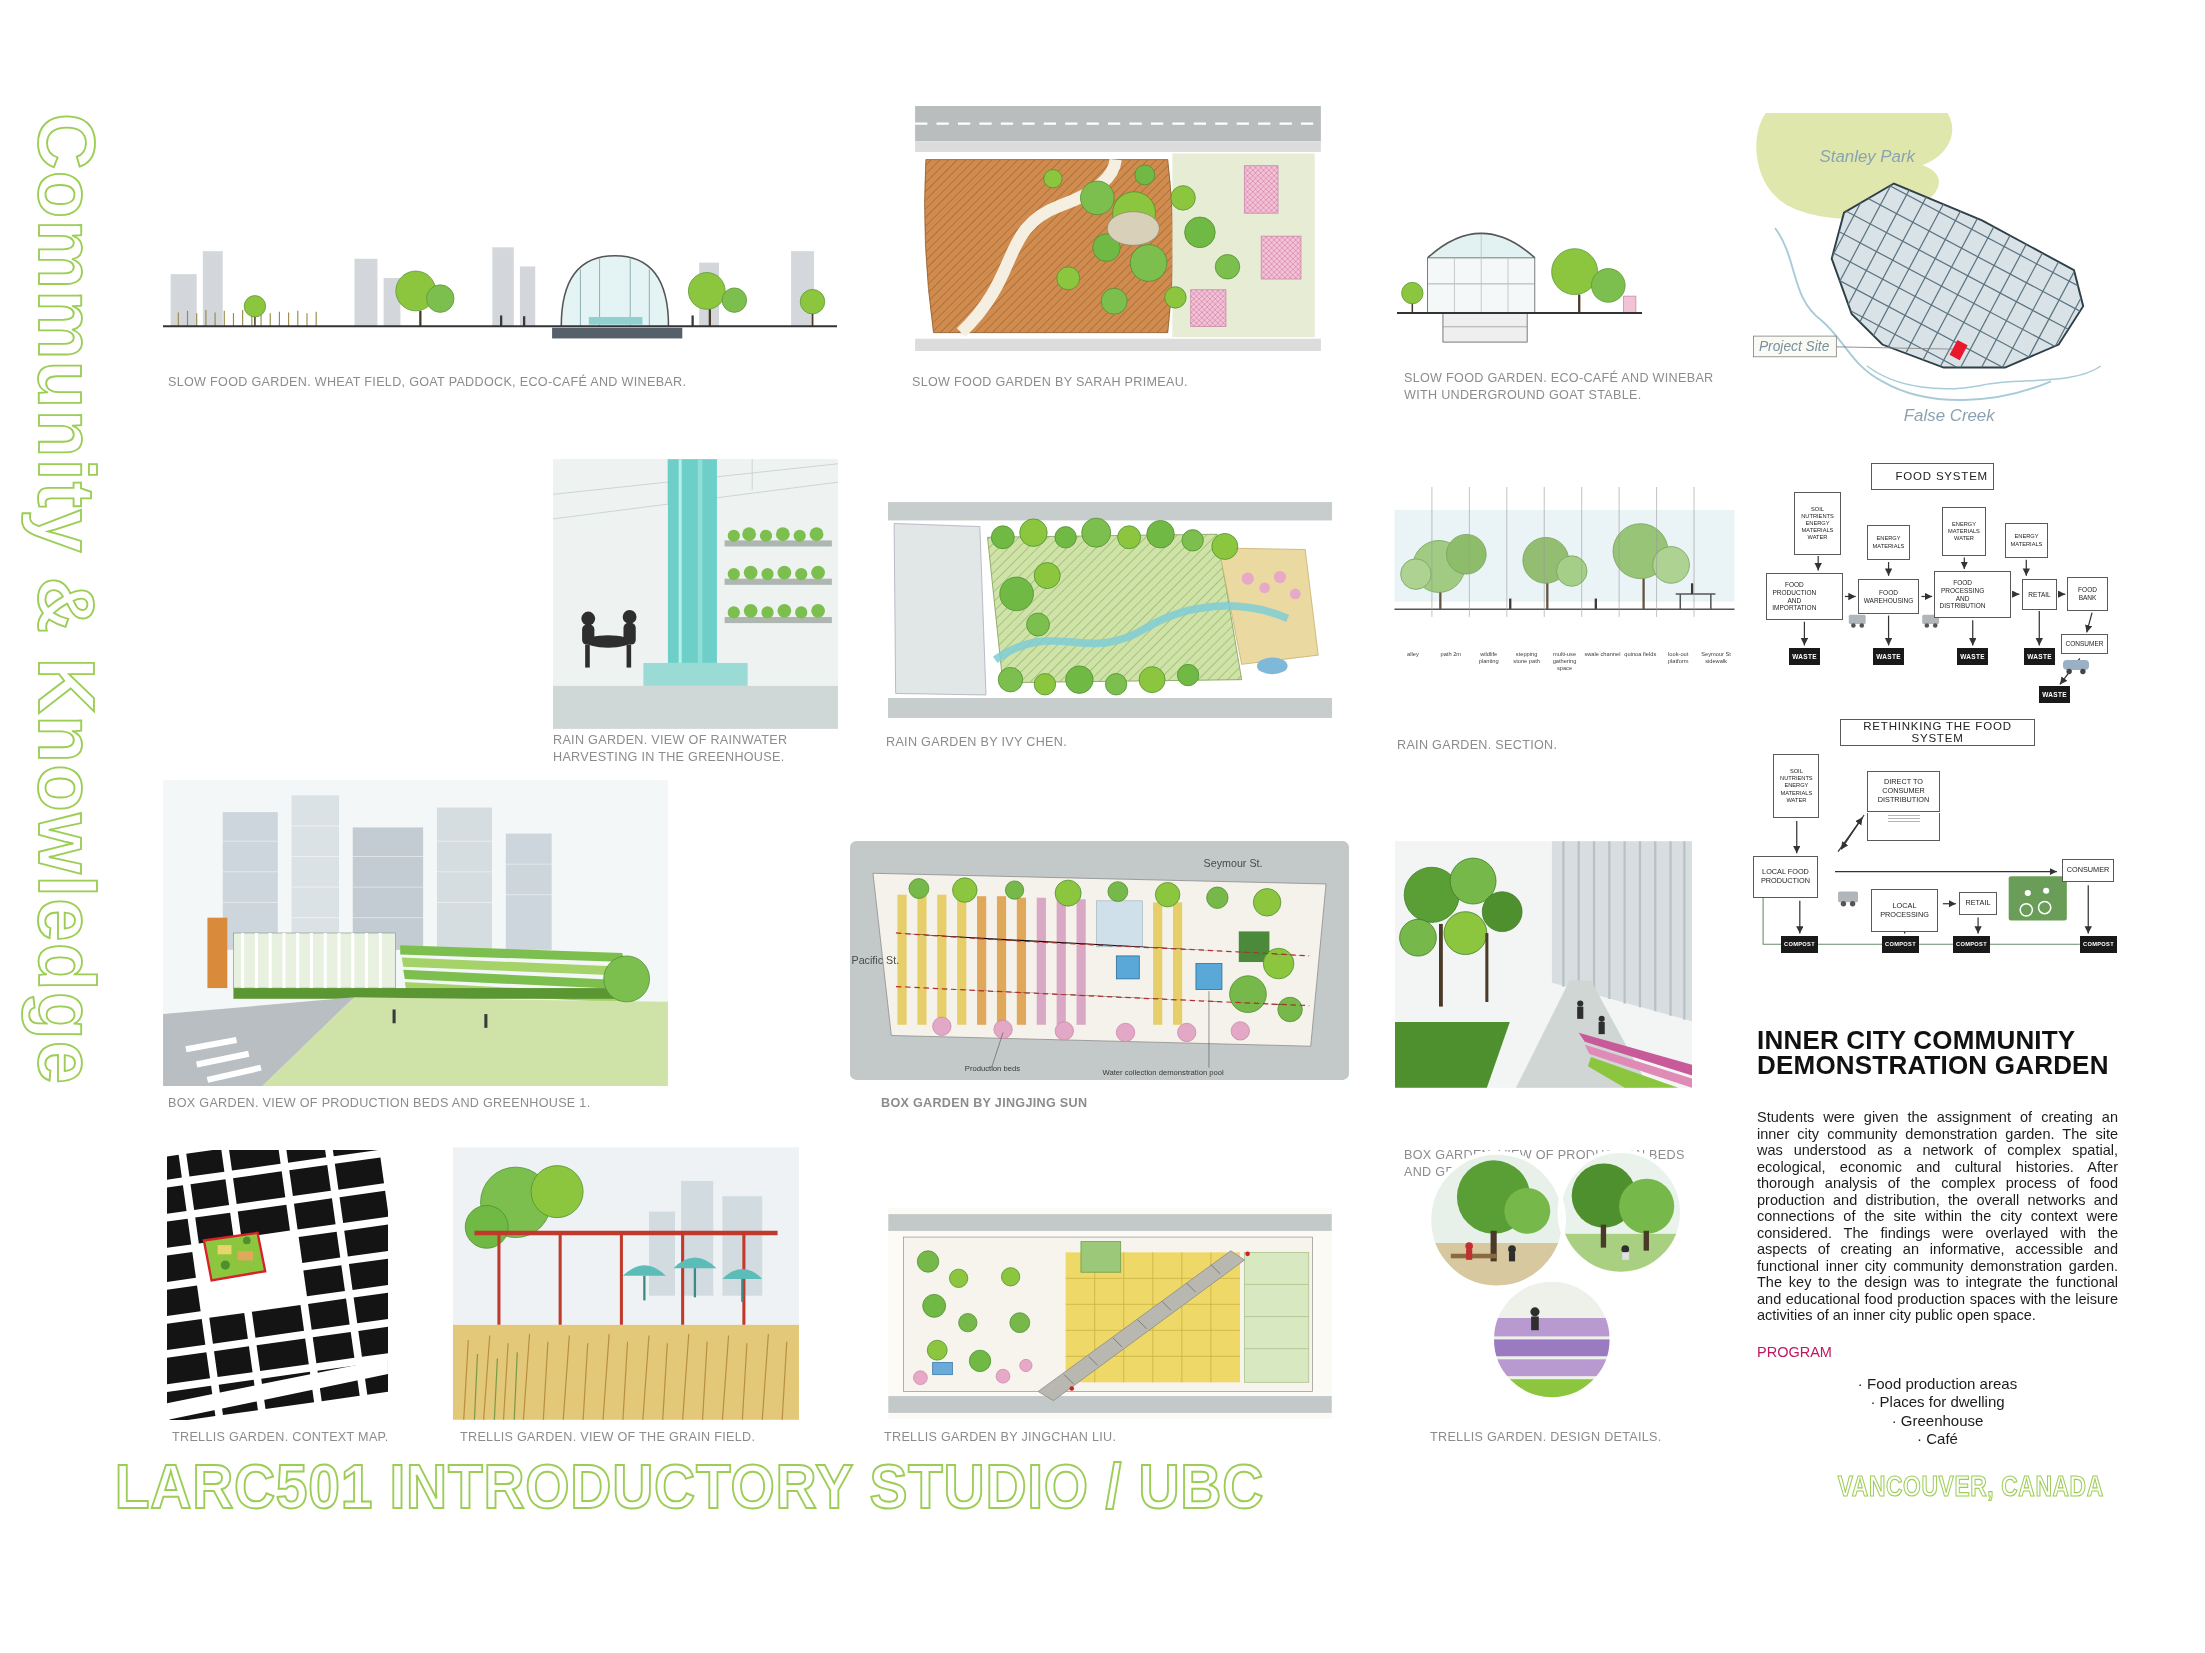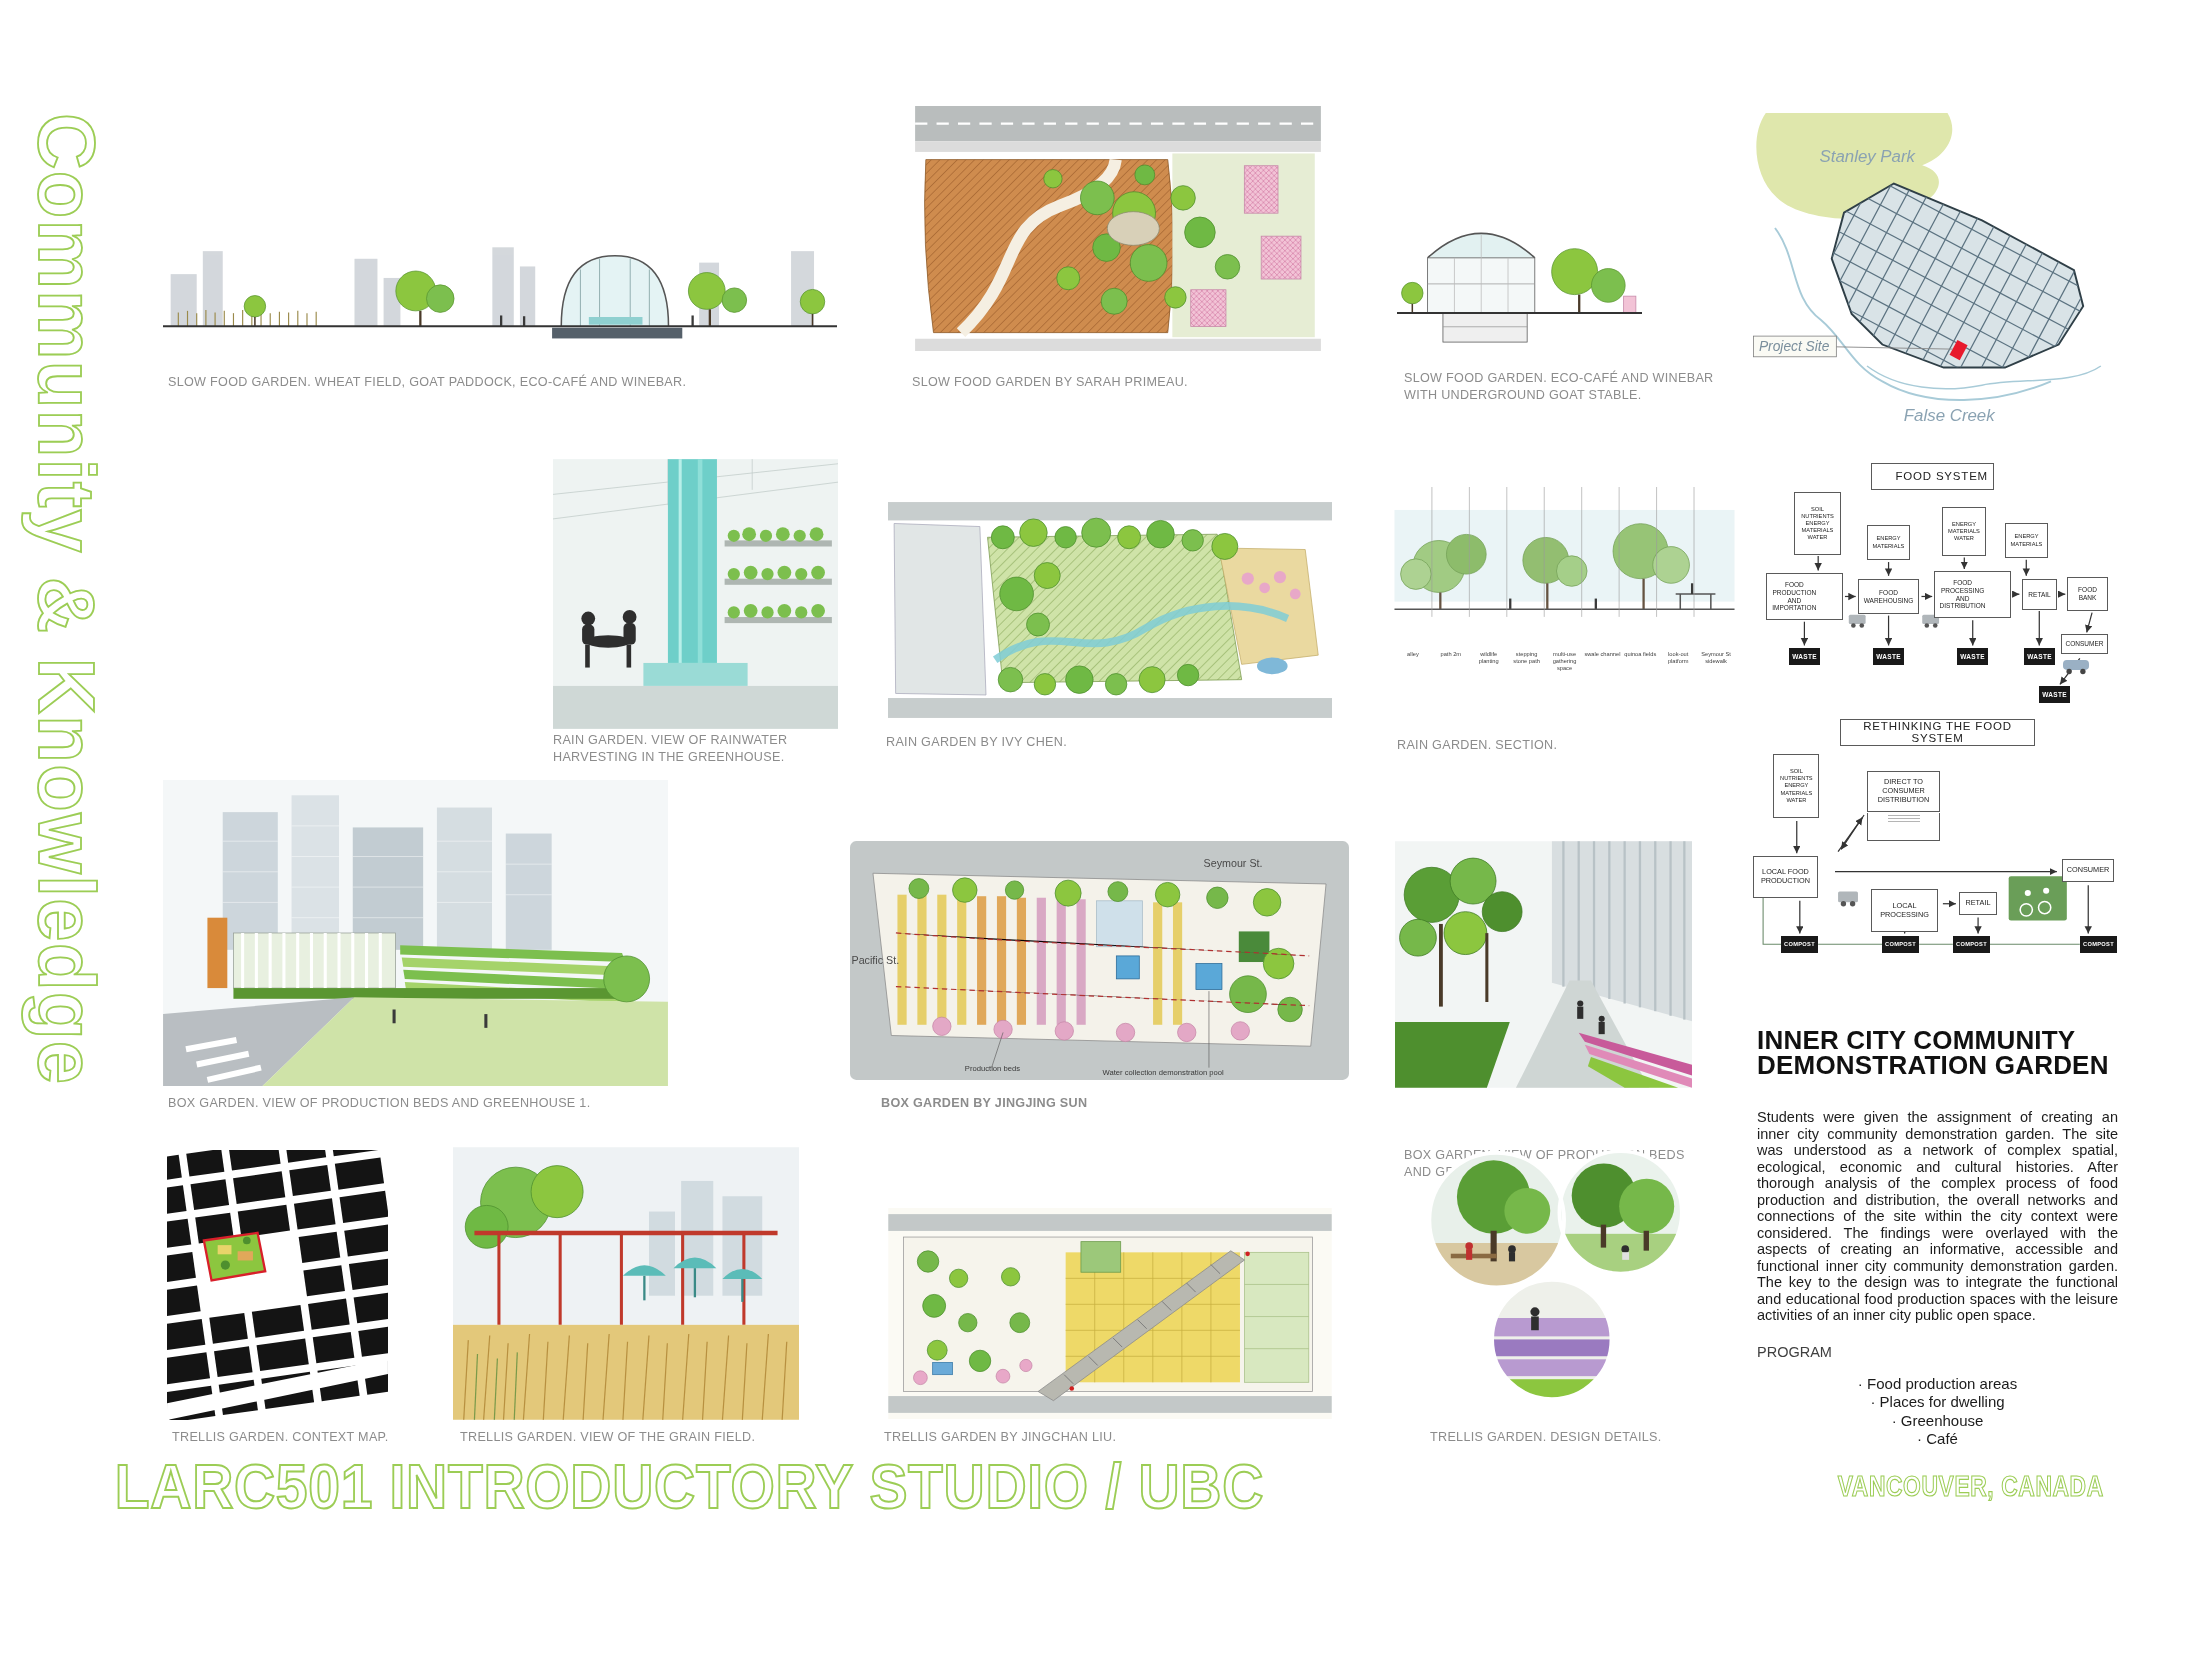--- a/index.html
+++ b/index.html
@@ -15,21 +15,21 @@
   .db.bk{background:#191919;color:#fff;border:none;font-weight:700;letter-spacing:0.3px;}
   .t7{font-size:5.7px;line-height:1.25;}
   .t8{font-size:6.5px;line-height:1.2;}
   .t9{font-size:7.3px;line-height:1.2;}
   .t15{font-size:11.5px;letter-spacing:0.8px;font-weight:400;}
   .phline{width:32px;height:1.5px;background:#b5b5b5;margin:1.5px auto 0;}
   
   #article{position:absolute;left:1757px;top:1028px;width:361px;color:#111;}
   #article .hd{font-size:26px;font-weight:700;line-height:25px;letter-spacing:0.2px;}
   #article .body{margin-top:31px;font-size:14.5px;line-height:16.5px;text-align:justify;color:#1c1c1c;}
-  #article .prog{margin-top:20px;font-size:14.5px;color:#404040;}
+  #article .prog{margin-top:20px;font-size:14.5px;color:#be185d;}
   #article ul{margin:15.3px 0 0;padding:0;list-style:none;font-size:15px;line-height:18.4px;color:#1c1c1c;text-align:center;}
   #article li::before{content:"\00B7  ";}
   
   #greenbar{position:absolute;left:109px;top:1502px;width:1994px;height:38px;background:#a3d368;
             color:#fff;text-align:right;font-size:15.3px;line-height:18.4px;padding:1.5px 7.7px 0 0;
             box-sizing:border-box;z-index:1;}
   .outline-svg{position:absolute;z-index:3;}
   
   .rs-labels{position:absolute;left:0;top:162px;width:341px;display:flex;}
   .rs-labels span{flex:1;font-size:5.7px;line-height:1.25;color:#3f3f3f;text-align:center;padding:1.5px 0.8px 0;}

